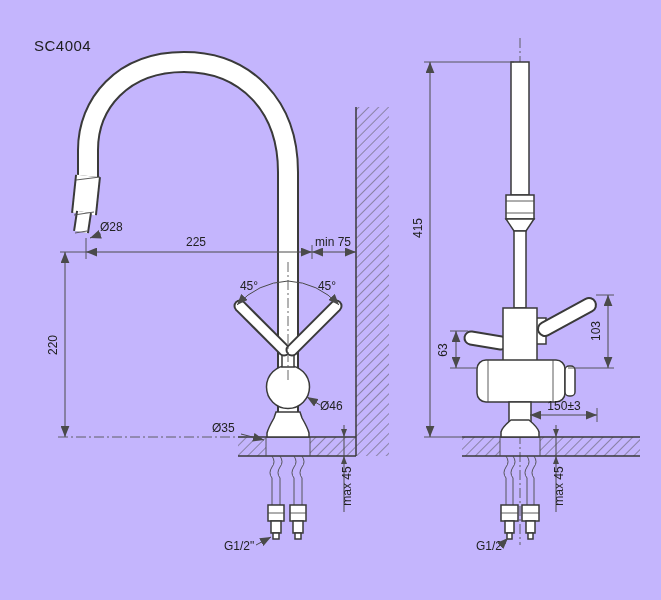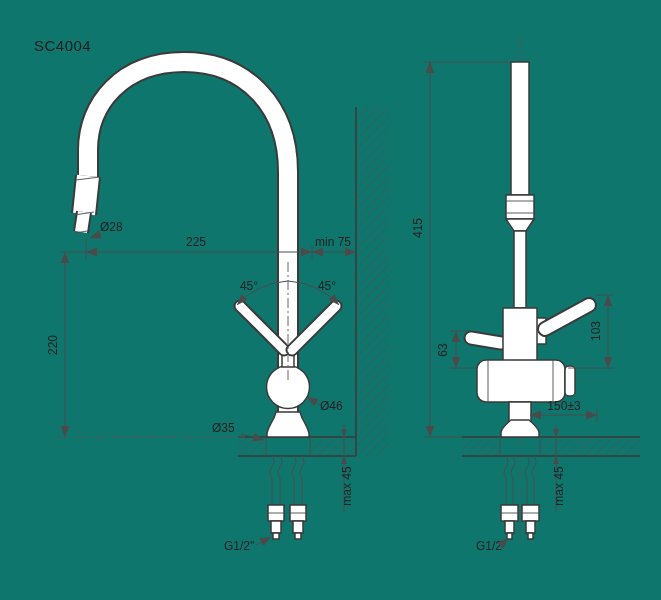--- a/index.html
+++ b/index.html
@@ -1,16 +1,16 @@
 <!DOCTYPE html>
 <html><head>
 <meta charset="utf-8">
 <style>
   html,body{margin:0;padding:0;background:#fff}
-  #stage{position:relative;width:661px;height:600px;background:#0f766e;overflow:hidden}
+  #stage{position:relative;width:661px;height:600px;background:#c4b5fd;overflow:hidden}
   .title{font:15px "Liberation Sans",sans-serif;fill:#1d1d1d;letter-spacing:.5px}
   .dimtext{font:12px "Liberation Sans",sans-serif;fill:#222}
   .ol{stroke:#3a3a3a;stroke-width:1.5;fill:none}
   .fillw{fill:#fff;stroke:#3a3a3a;stroke-width:1.5}
   .tubeB{stroke:#3a3a3a;fill:none}
   .tubeW{stroke:#fff;fill:none}
   .dim{stroke:#4a4a4a;stroke-width:1;fill:none}
   .thin{stroke:#4a4a4a;stroke-width:.9;fill:none}
   .ctr{stroke:#555;stroke-width:.9;stroke-dasharray:10 3 2 3;fill:none}
   .hat{fill:url(#hatch)}

